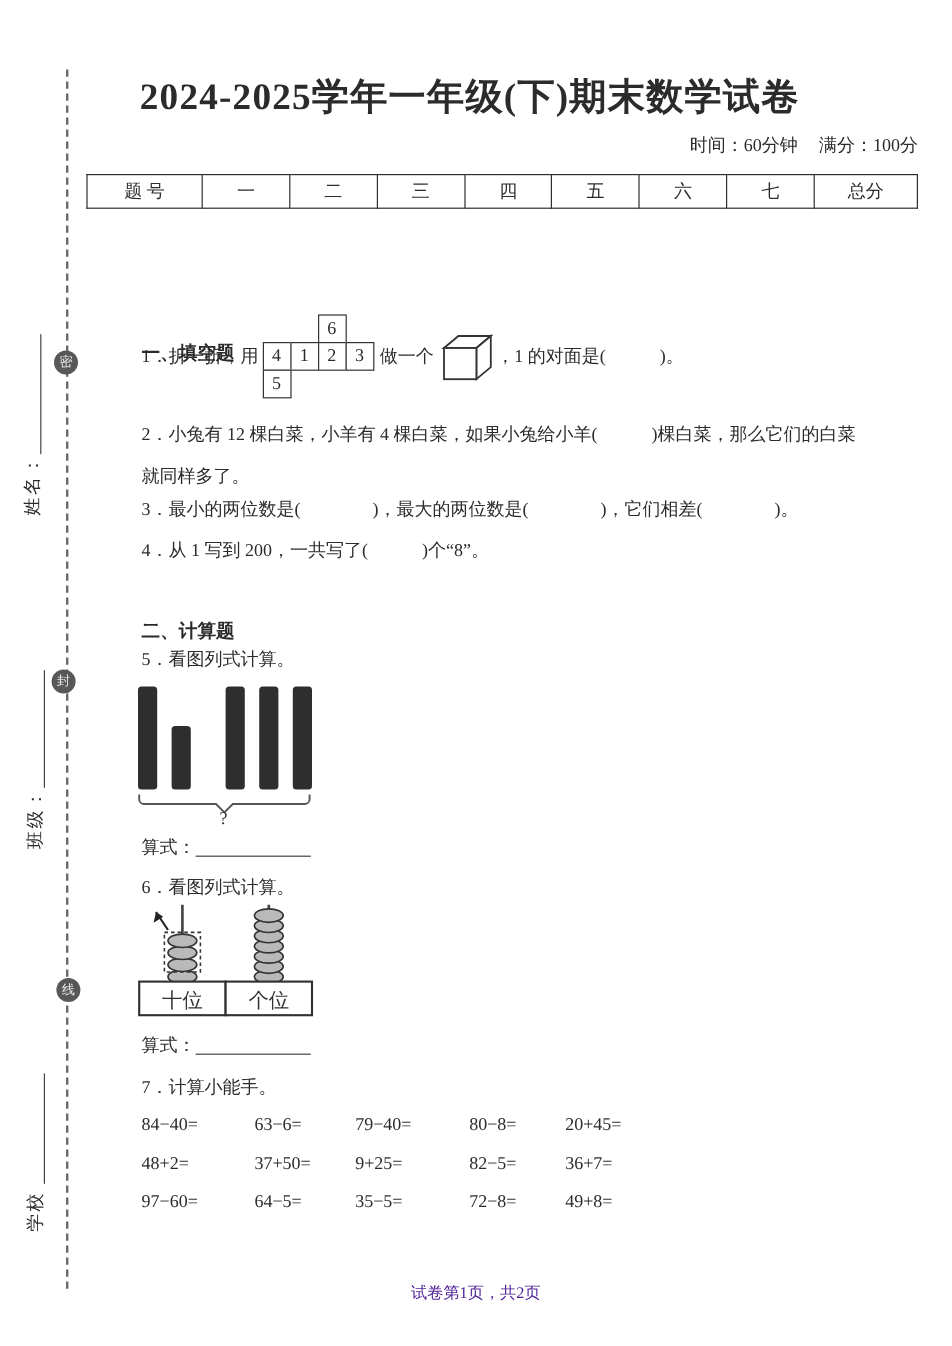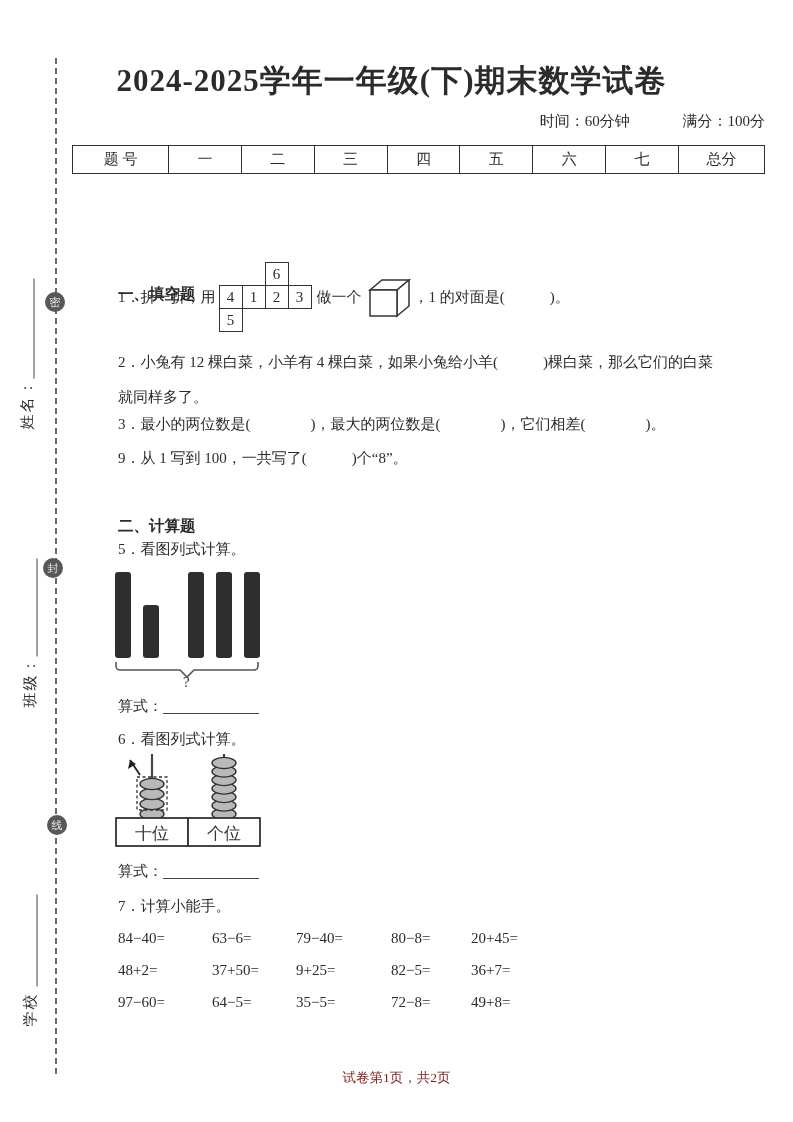--- a/index.html
+++ b/index.html
@@ -16,39 +16,39 @@
     background:#585858; color:#e9e9e9; font-size:11px; line-height:20px;
     text-align:center; }
   .seal-label { position:absolute; white-space:nowrap; font-size:15px;
     transform:rotate(-90deg); letter-spacing:2px; }
   .blank-line { display:inline-block; height:13px; border-bottom:1.5px solid #444;
     vertical-align:middle; }
   
   .title { position:absolute; left:0; right:10px; top:60px; text-align:center;
     font-size:31px; font-weight:bold; letter-spacing:1px; }
   .meta { position:absolute; right:28px; top:112px; font-size:15px; }
-  .meta span + span { margin-left:49px; }
+  .meta span + span { margin-left:14px; }
   
   .score-table { position:absolute; left:72px; top:145px; width:693px;
     border-collapse:collapse; font-size:15px; }
   .score-table td { border:1.8px solid #2f2f2f; text-align:center;
     height:28px; padding:0; }
   .score-table .c0 { width:96px; }
   .score-table .c8 { width:86px; }
   
   .blk { position:absolute; left:118px; font-size:15px; white-space:nowrap; }
   .sec-title { font-weight:bold; font-size:15.5px; }
   .q1row { display:flex; align-items:center; gap:3px; }
   
   .net { position:relative; width:95px; height:71px; display:inline-block; }
   .net .cell { position:absolute; width:24px; height:24px; border:1.4px solid #333;
     text-align:center; line-height:22px; font-size:15px; background:#fff; }
   
   .footer { position:absolute; left:0; right:0; top:1069px; text-align:center;
-    font-size:13.5px; color:#7f1d1d; }
+    font-size:13.5px; color:#4c1d95; }
   
   .calcrow { display:grid; grid-template-columns:94px 84px 95px 80px auto; }
   svg text { font-family:"Liberation Serif","DejaVu Serif",serif; }
 </style>
 </head>
 <body>
 
 <div class="page">
 
   <div class="seal-line"></div>
@@ -105,21 +105,21 @@
       <polygon points="5,13 17,3 44,3 32,13" fill="#fff" stroke="#333" stroke-width="1.5"></polygon>
       <polygon points="32,13 44,3 44,29 32,39" fill="#fff" stroke="#333" stroke-width="1.5"></polygon>
       <rect x="5" y="13" width="27" height="26" fill="#fff" stroke="#333" stroke-width="1.5"></rect>
     </svg>
     <span>，1 的对面是(　　　)。</span>
   </div>
 
   <div class="blk" style="top:353px;">2．小兔有 12 棵白菜，小羊有 4 棵白菜，如果小兔给小羊(　　　)棵白菜，那么它们的白菜</div>
   <div class="blk" style="top:388px;">就同样多了。</div>
   <div class="blk" style="top:415px;">3．最小的两位数是(　　　　)，最大的两位数是(　　　　)，它们相差(　　　　)。</div>
-  <div class="blk" style="top:449px;">9．从 1 写到 100，一共写了(　　　)个“8”。</div>
+  <div class="blk" style="top:449px;">4．从 1 写到 200，一共写了(　　　)个“8”。</div>
 
   <div class="blk sec-title" style="top:516px;">二、计算题</div>
   <div class="blk" style="top:540px;">5．看图列式计算。</div>
 
   <svg class="blk" style="top:566px; left:112px;" width="158" height="122" viewBox="0 0 158 122">
     <rect x="3" y="6" width="16" height="86" rx="3" fill="#2e2e2e"></rect>
     <rect x="31" y="39" width="16" height="53" rx="3" fill="#2e2e2e"></rect>
     <rect x="76" y="6" width="16" height="86" rx="3" fill="#2e2e2e"></rect>
     <rect x="104" y="6" width="16" height="86" rx="3" fill="#2e2e2e"></rect>
     <rect x="132" y="6" width="16" height="86" rx="3" fill="#2e2e2e"></rect>

